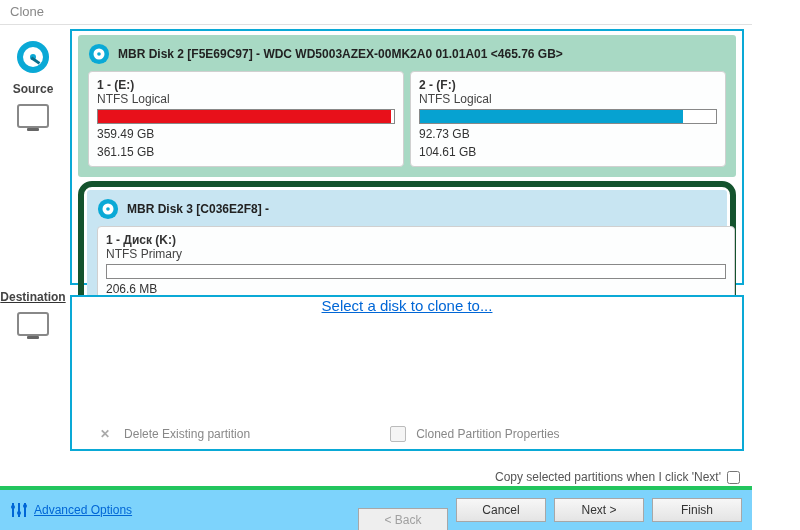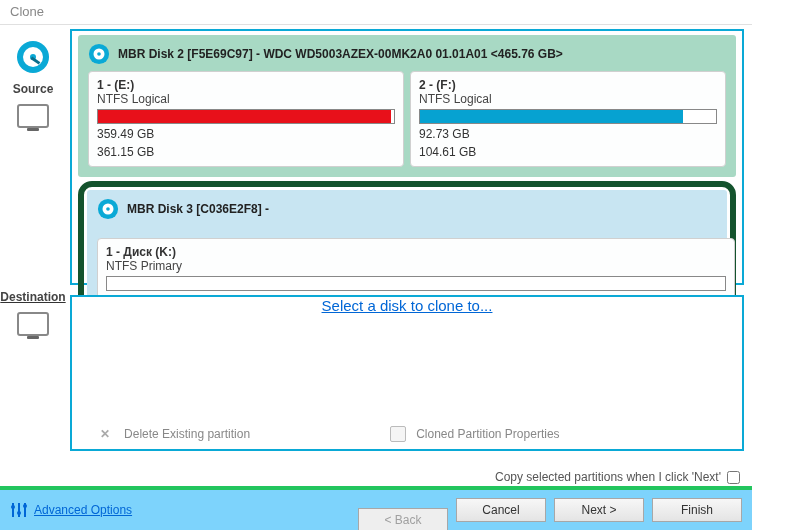--- a/index.html
+++ b/index.html
@@ -50,21 +50,21 @@
   .disk-box.blue  { background: #c8e5f2; }
   .disk-hdr { display: flex; align-items: center; gap: 8px; padding: 2px 4px; }
   .disk-mini { width: 22px; height: 22px; }
   .disk-title { font-weight: bold; font-size: 12px; color: #222; }
 
   .parts { display: flex; gap: 6px; padding: 4px; }
   .part {
     flex: 1; background: #fdfefe; border: 1px solid #d0d0d0;
     border-radius: 4px; padding: 6px 8px;
   }
-  .part.fullw { flex: 0 0 100%; margin-top: 12px; }
+  .part.fullw { flex: 0 0 100%; }
   .part .hdr { font-weight: bold; color: #333; }
   .part .fs { color: #444; }
   .bar {
     margin-top: 3px; height: 13px; background: #fff;
     border: 1px solid #888; position: relative;
   }
   .bar > .fill { position: absolute; top: 0; left: 0; bottom: 0; }
   .fill.red   { background: #e8101a; }
   .fill.blue  { background: #06a2d1; }
   .fill.white { background: #fff; }

